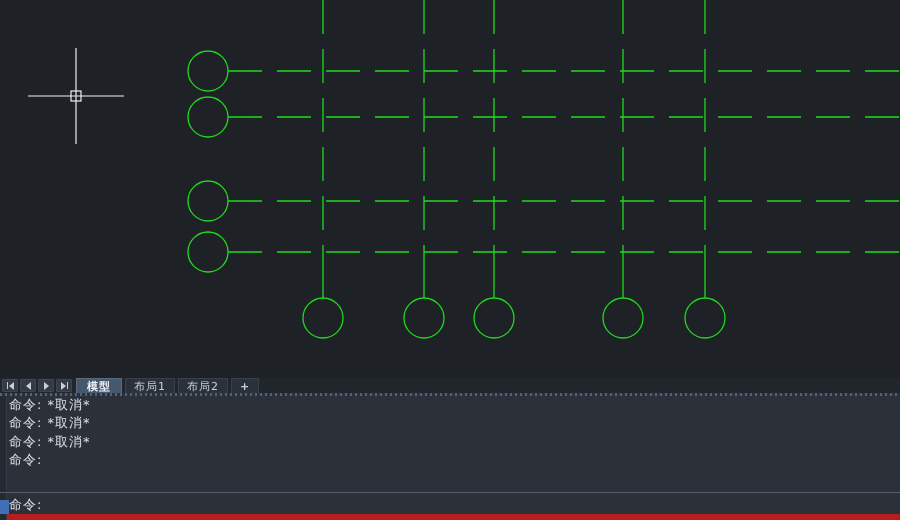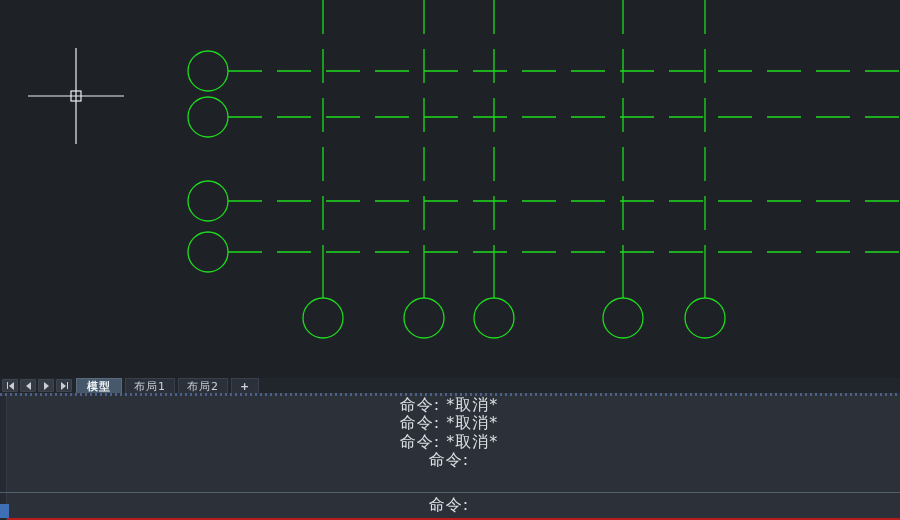--- a/index.html
+++ b/index.html
@@ -43,23 +43,22 @@
     font-size:11px; letter-spacing:1px; cursor:pointer;
     background:#2b313b; color:#ccd1d7; border:1px solid #3a404a; border-bottom:none;
   }
   .tab.active {
     background:#46586b; color:#eef2f6; font-weight:bold; border-color:#5b6b7d;
   }
   .tab.addtab { min-width:28px; padding:0 4px; font-weight:bold; }
   
   .cmd {
     position:absolute; left:0; top:393px; width:900px; height:127px;
-    background:#2b3039; color:#dce0e5; font-size:16px;
-    border-bottom:2px solid #b91c1c;
-    text-align:center;
+    background:#2b3039; color:#dce0e5; font-size:13px;
+    border-bottom:6px solid #b91c1c;
   }
   .splitter {
     position:absolute; left:0; top:0; width:900px; height:3px; cursor:row-resize;
     background:repeating-linear-gradient(90deg,#4d6087 0 2px, transparent 2px 5px);
   }
   .cmd-strip {
     position:absolute; left:0; top:3px; width:7px; height:124px;
     background:#252a32; border-right:1px solid #333945;
   }
   .history {

